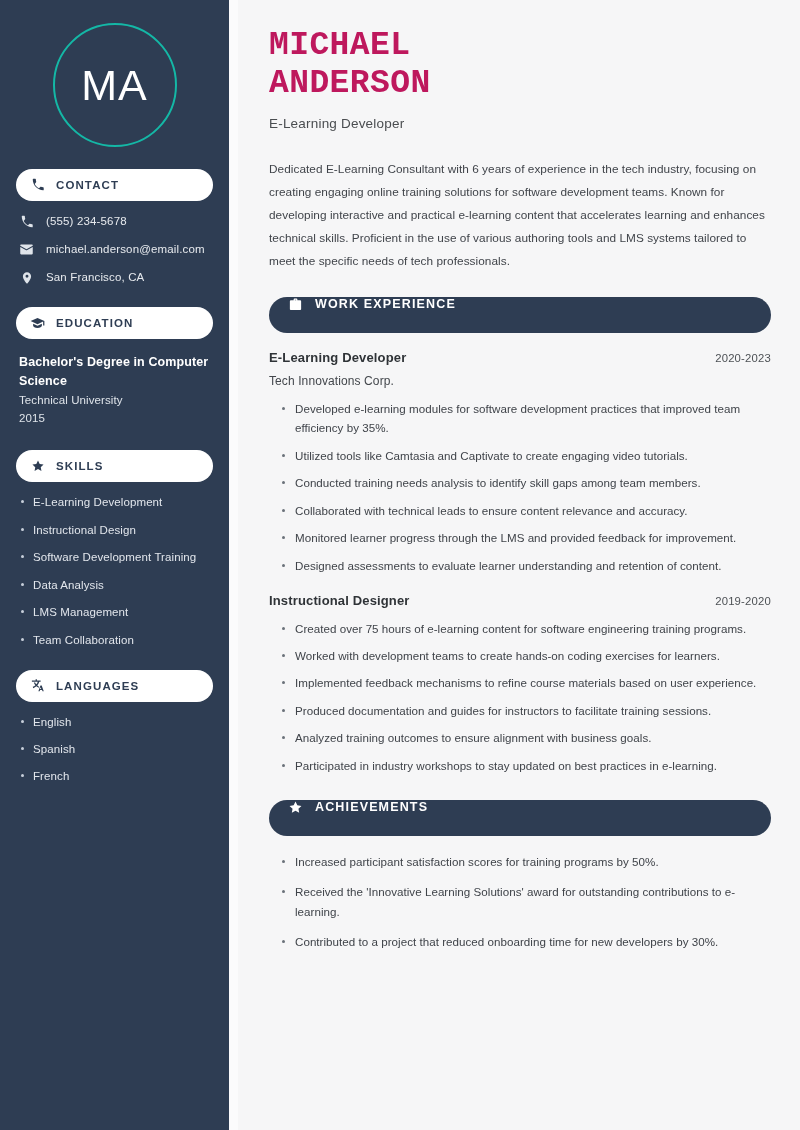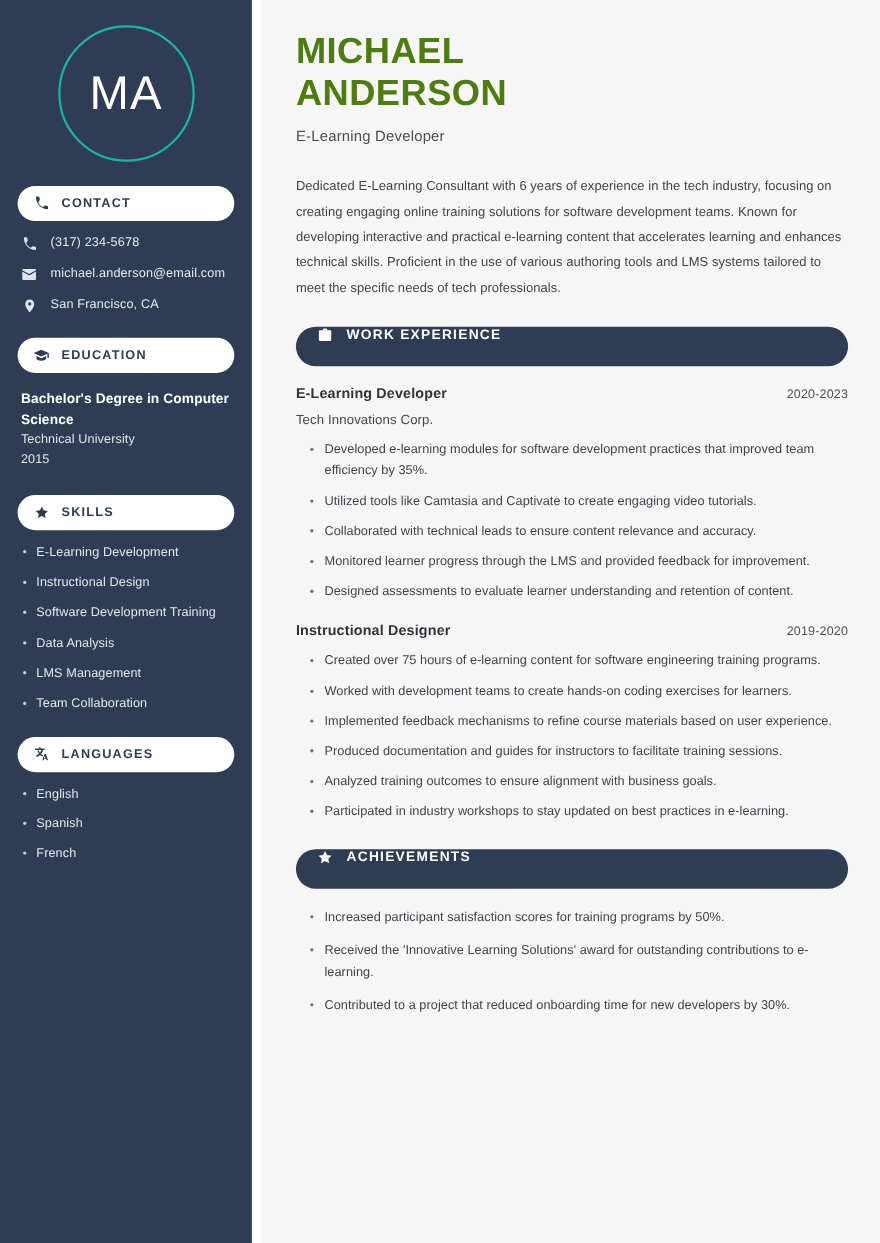--- a/index.html
+++ b/index.html
@@ -157,24 +157,25 @@
   .main {
     flex: 1;
     height: 1130px;
     background: #f6f6f7;
     padding: 27px 29px 0 31px;
   }
 
   .name-line {
     font-size: 33px;
     font-weight: 700;
-    color: #4d7c0f;
+    color: #be185d;
     letter-spacing: 0.4px;
     line-height: 1.16;
     text-transform: uppercase;
+    font-family: Liberation Mono, monospace;
   }
 
   .job-title {
     font-size: 13.5px;
     color: #4a4d50;
     margin-top: 12px;
     letter-spacing: 0.2px;
   }
 
   .summary {
@@ -289,21 +290,21 @@
       <span class="pill-label">CONTACT</span>
     </div>
 
     <div class="contact-list">
       <div class="contact-row">
         <span class="contact-ico">
           <svg width="14" height="14" viewBox="0 0 24 24" fill="#dfe4ea">
               <path d="M6.6 10.8c1.5 3 4 5.4 7 6.9l2.3-2.3c.3-.3.7-.4 1.1-.2 1.2.4 2.5.6 3.8.6.6 0 1 .4 1 1V20c0 .6-.4 1-1 1C11.4 21 3 12.6 3 2.2c0-.6.4-1 1-1h3.3c.6 0 1 .4 1 1 0 1.3.2 2.6.6 3.8.1.4 0 .8-.2 1.1l-2.1 2.7z"></path>
             </svg>
         </span>
-        <span class="contact-text">(317) 234-5678</span>
+        <span class="contact-text">(555) 234-5678</span>
       </div>
       <div class="contact-row">
         <span class="contact-ico">
           <svg width="15" height="15" viewBox="0 0 24 24" fill="#dfe4ea">
               <path d="M2 5.5C2 4.7 2.7 4 3.5 4h17c.8 0 1.5.7 1.5 1.5v.3l-10 5.6-10-5.6v-.3zm0 2.3 9.5 5.3c.3.2.7.2 1 0L22 7.8v10.7c0 .8-.7 1.5-1.5 1.5h-17c-.8 0-1.5-.7-1.5-1.5V7.8z"></path>
             </svg>
         </span>
         <span class="contact-text">michael.anderson@email.com</span>
       </div>
       <div class="contact-row">
@@ -390,20 +391,21 @@
 
     <div class="exp">
       <div class="exp-head">
         <span class="exp-role">E-Learning Developer</span>
         <span class="exp-dates">2020-2023</span>
       </div>
       <div class="exp-company">Tech Innovations Corp.</div>
       <ul class="exp-list">
         <li>Developed e-learning modules for software development practices that improved team efficiency by 35%.</li>
         <li>Utilized tools like Camtasia and Captivate to create engaging video tutorials.</li>
+        <li>Conducted training needs analysis to identify skill gaps among team members.</li>
         <li>Collaborated with technical leads to ensure content relevance and accuracy.</li>
         <li>Monitored learner progress through the LMS and provided feedback for improvement.</li>
         <li>Designed assessments to evaluate learner understanding and retention of content.</li>
       </ul>
     </div>
 
     <div class="exp">
       <div class="exp-head">
         <span class="exp-role">Instructional Designer</span>
         <span class="exp-dates">2019-2020</span>

